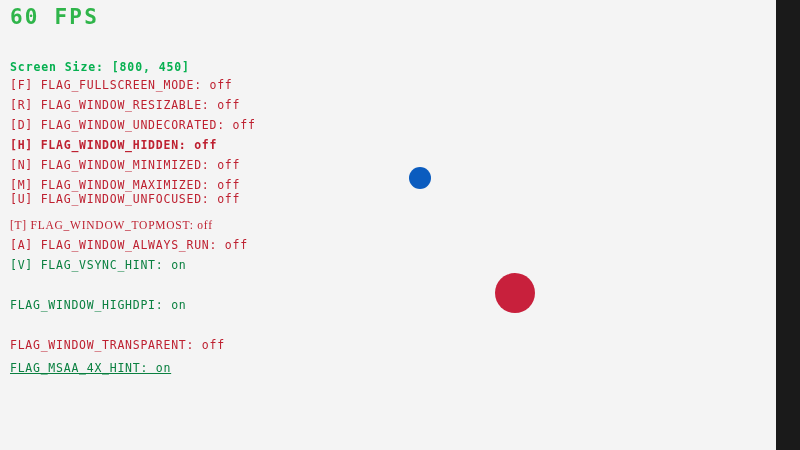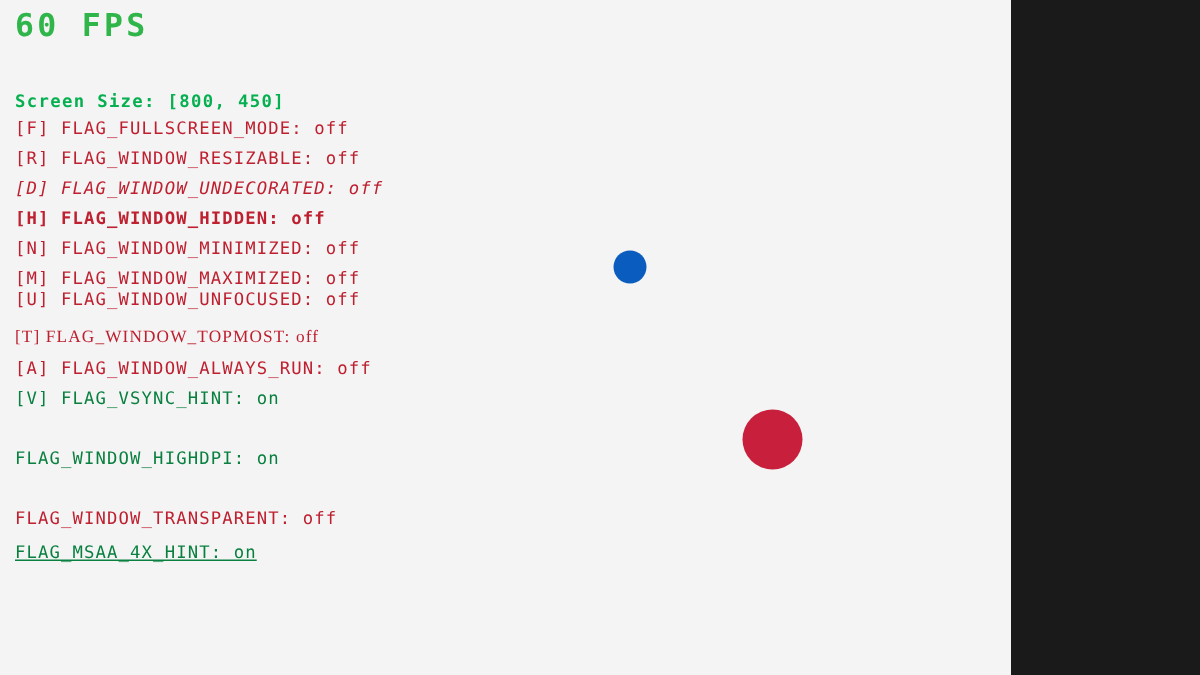--- a/index.html
+++ b/index.html
@@ -56,31 +56,31 @@
 
   
   .ball {
     position: absolute;
     border-radius: 50%;
   }
 </style>
 </head>
 <body>
 
-<div id="app" style="background: rgb(244, 244, 244); width: 647px; height: 450px; padding-left: 27px;">
+<div id="app" style="background: rgb(244, 244, 244); width: 776px; height: 450px;">
 
   <div class="txt" id="fps-counter" style="color: rgb(47, 181, 74);">60 FPS</div>
 
   <div class="txt" id="screen-size" style="color: rgb(6, 176, 80);">Screen Size: [800, 450]</div>
 
 
   <div id="runtime-flags">
       <div class="txt flag-line" style="top: 80px; color: rgb(190, 32, 48);">[F] FLAG_FULLSCREEN_MODE: off</div>
       <div class="txt flag-line" style="top: 100px; color: rgb(190, 32, 48);">[R] FLAG_WINDOW_RESIZABLE: off</div>
-      <div class="txt flag-line" style="top: 120px; color: rgb(190, 32, 48); font-style: italic;">[D] FLAG_WINDOW_UNDECORATED: off</div>
+      <div class="txt flag-line" style="top: 120px; color: rgb(190, 32, 48);">[D] FLAG_WINDOW_UNDECORATED: off</div>
       <div class="txt flag-line" style="top: 140px; color: rgb(190, 32, 48); font-weight: bold;">[H] FLAG_WINDOW_HIDDEN: off</div>
       <div class="txt flag-line" style="top: 160px; color: rgb(190, 32, 48);">[N] FLAG_WINDOW_MINIMIZED: off</div>
       <div class="txt flag-line" style="top: 180px; color: rgb(190, 32, 48);">[M] FLAG_WINDOW_MAXIMIZED: off</div>
       <div class="txt flag-line" style="top: 194px; color: rgb(190, 32, 48);">[U] FLAG_WINDOW_UNFOCUSED: off</div>
       <div class="txt flag-line" style="top: 220px; color: rgb(190, 32, 48); font-family: Liberation Serif, serif;">[T] FLAG_WINDOW_TOPMOST: off</div>
       <div class="txt flag-line" style="top: 240px; color: rgb(190, 32, 48);">[A] FLAG_WINDOW_ALWAYS_RUN: off</div>
       <div class="txt flag-line" style="top: 260px; color: rgb(10, 128, 64);">[V] FLAG_VSYNC_HINT: on</div>
     </div>
 
 

